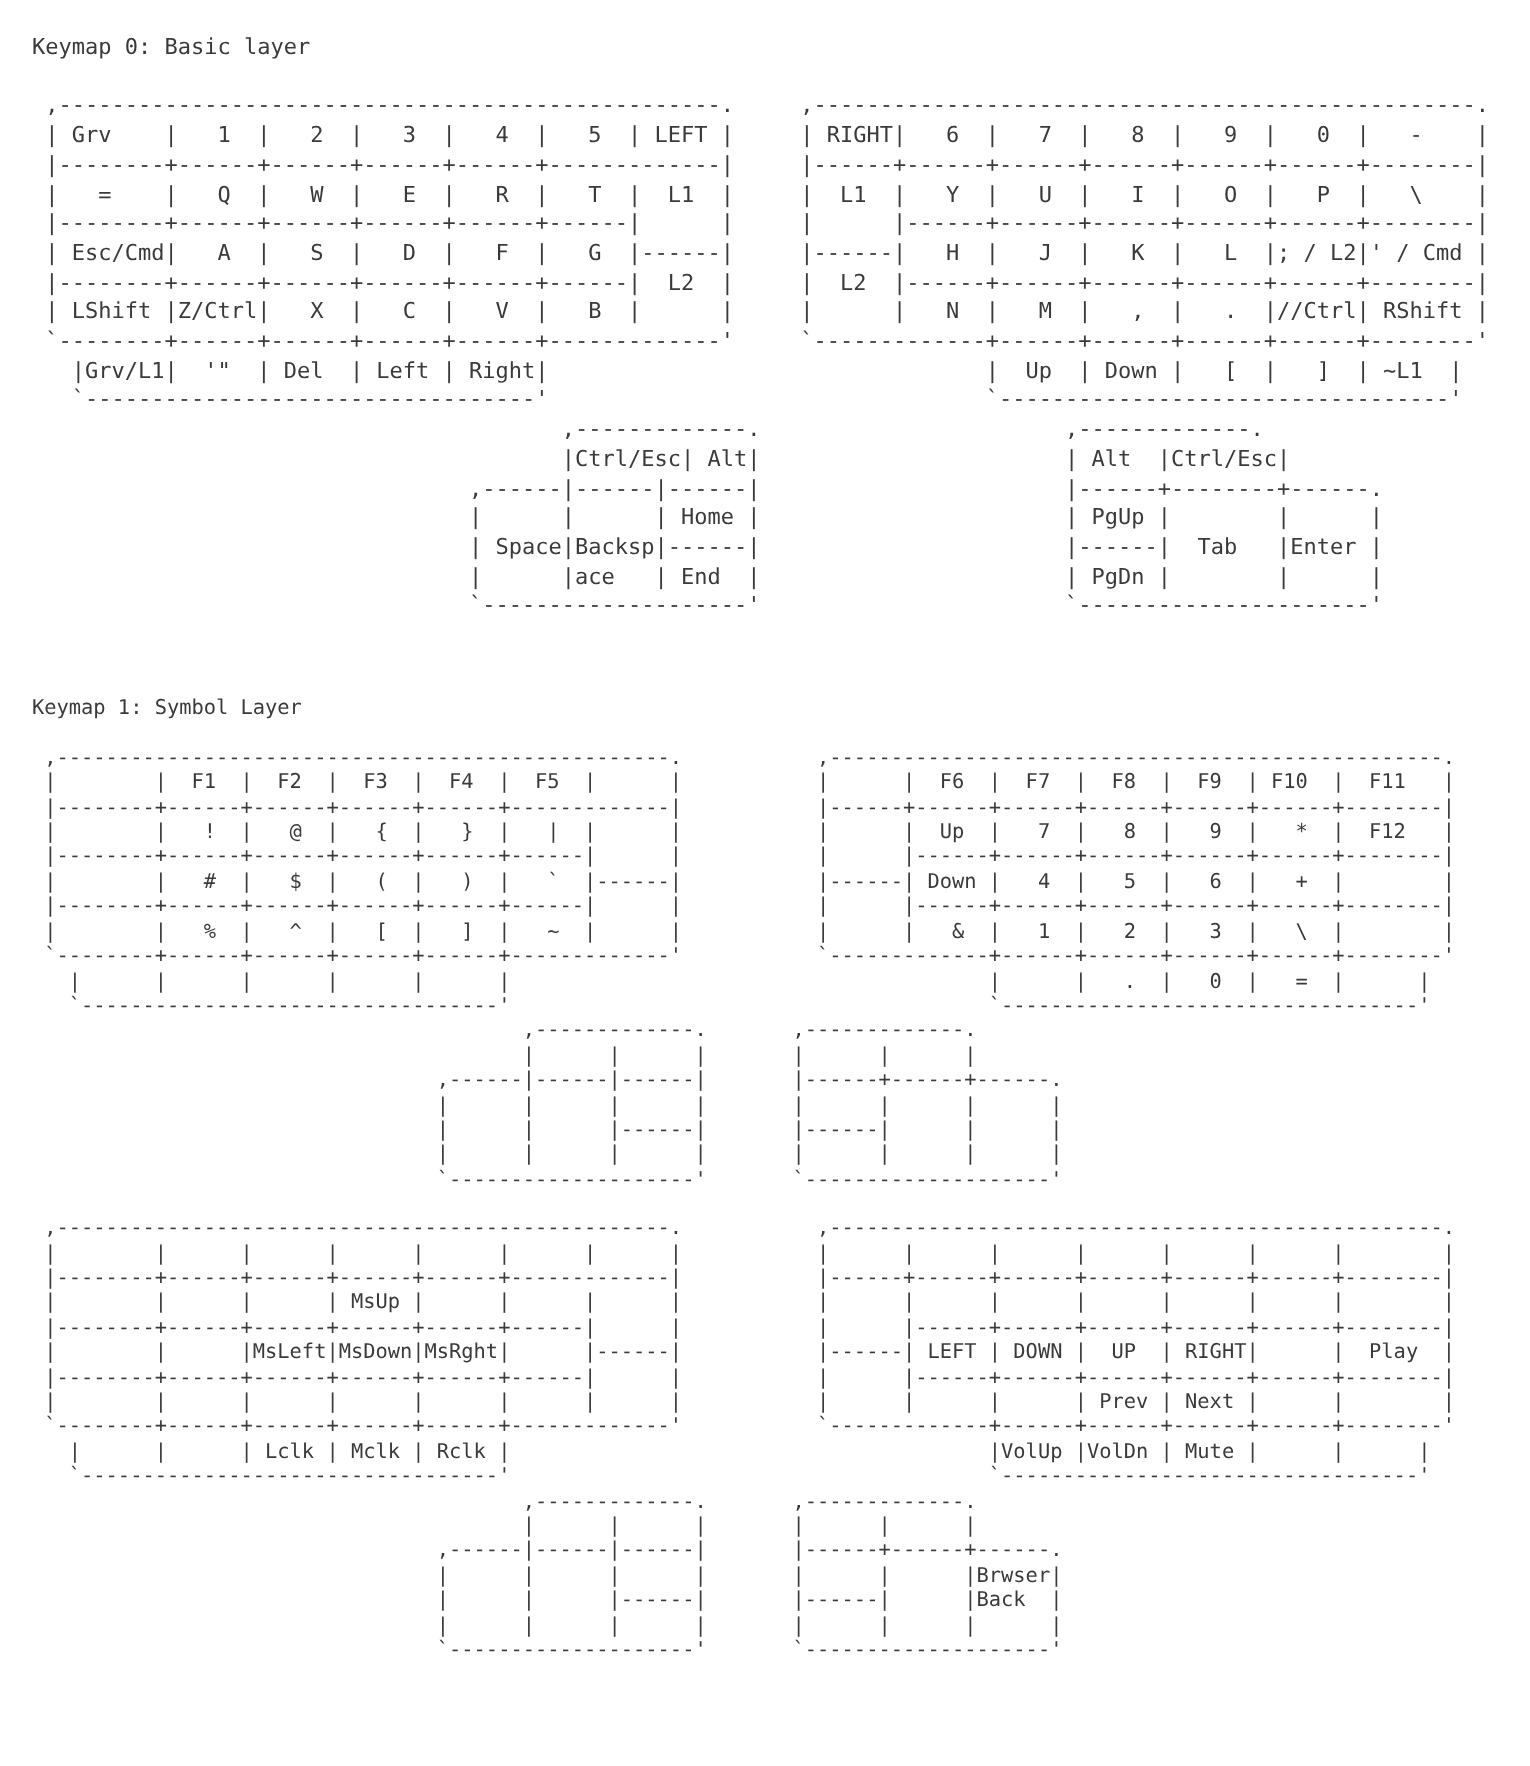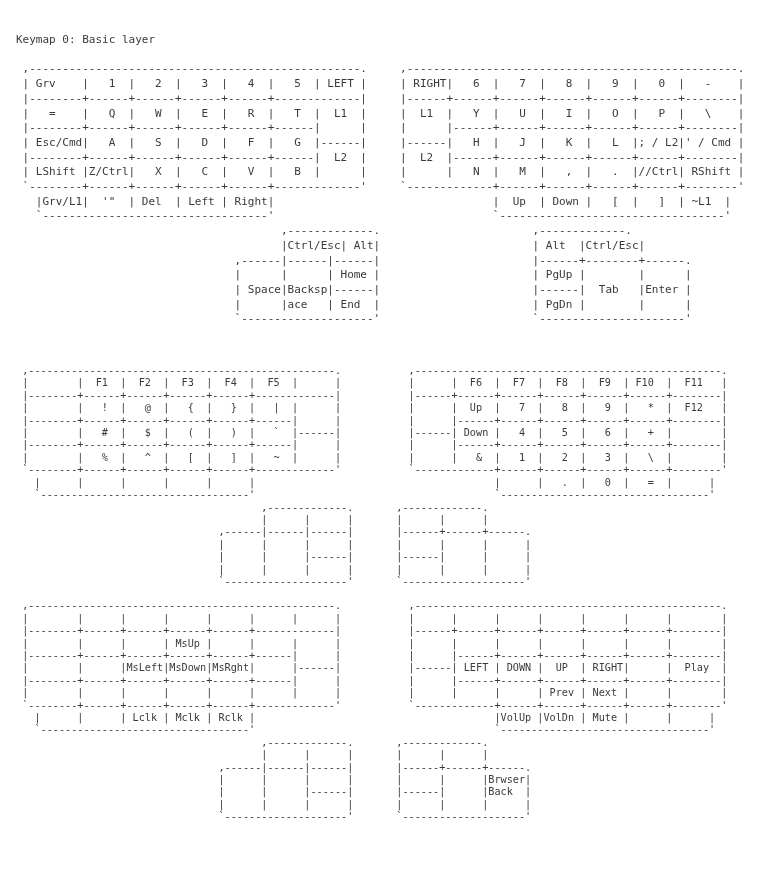--- a/index.html
+++ b/index.html
@@ -21,21 +21,21 @@
     white-space: pre;
     font-family: inherit;
   }
   pre.keymap-art {
     margin: 0;
     font-family: inherit;
     white-space: pre;
     letter-spacing: 0;
   }
   
-  .s0 { font-size: 11px;   line-height: 14.7px; margin-top: 16px; }
+  .s0 { font-size: 11px;   line-height: 14.7px; }
   .s12 { font-size: 10.2px; line-height: 12.4px; }
   .sec0 .keymap-title { margin-bottom: 14.7px; }
   .sec1 { margin-top: 38px; }
   .sec1 .keymap-title, .sec2 .keymap-title { margin-bottom: 12.4px; }
   .sec2 { margin-top: 12px; }
 </style>
 </head>
 <body>
 
 <div class="page">
@@ -56,20 +56,21 @@
                                         ,-------------.                       ,-------------.
                                         |Ctrl/Esc| Alt|                       | Alt  |Ctrl/Esc|
                                  ,------|------|------|                       |------+--------+------.
                                  |      |      | Home |                       | PgUp |        |      |
                                  | Space|Backsp|------|                       |------|  Tab   |Enter |
                                  |      |ace   | End  |                       | PgDn |        |      |
                                  `--------------------'                       `----------------------'</pre>
   </section>
 
   <section class="sec1">
+    <div class="keymap-title s12">Keymap 1: Symbol Layer</div>
     <pre class="keymap-art s12"> ,--------------------------------------------------.           ,--------------------------------------------------.
  |        |  F1  |  F2  |  F3  |  F4  |  F5  |      |           |      |  F6  |  F7  |  F8  |  F9  | F10  |  F11   |
  |--------+------+------+------+------+-------------|           |------+------+------+------+------+------+--------|
  |        |   !  |   @  |   {  |   }  |   |  |      |           |      |  Up  |   7  |   8  |   9  |   *  |  F12   |
  |--------+------+------+------+------+------|      |           |      |------+------+------+------+------+--------|
  |        |   #  |   $  |   (  |   )  |   `  |------|           |------| Down |   4  |   5  |   6  |   +  |        |
  |--------+------+------+------+------+------|      |           |      |------+------+------+------+------+--------|
  |        |   %  |   ^  |   [  |   ]  |   ~  |      |           |      |   &amp;  |   1  |   2  |   3  |   \  |        |
  `--------+------+------+------+------+-------------'           `-------------+------+------+------+------+--------'
    |      |      |      |      |      |                                       |      |   .  |   0  |   =  |      |

